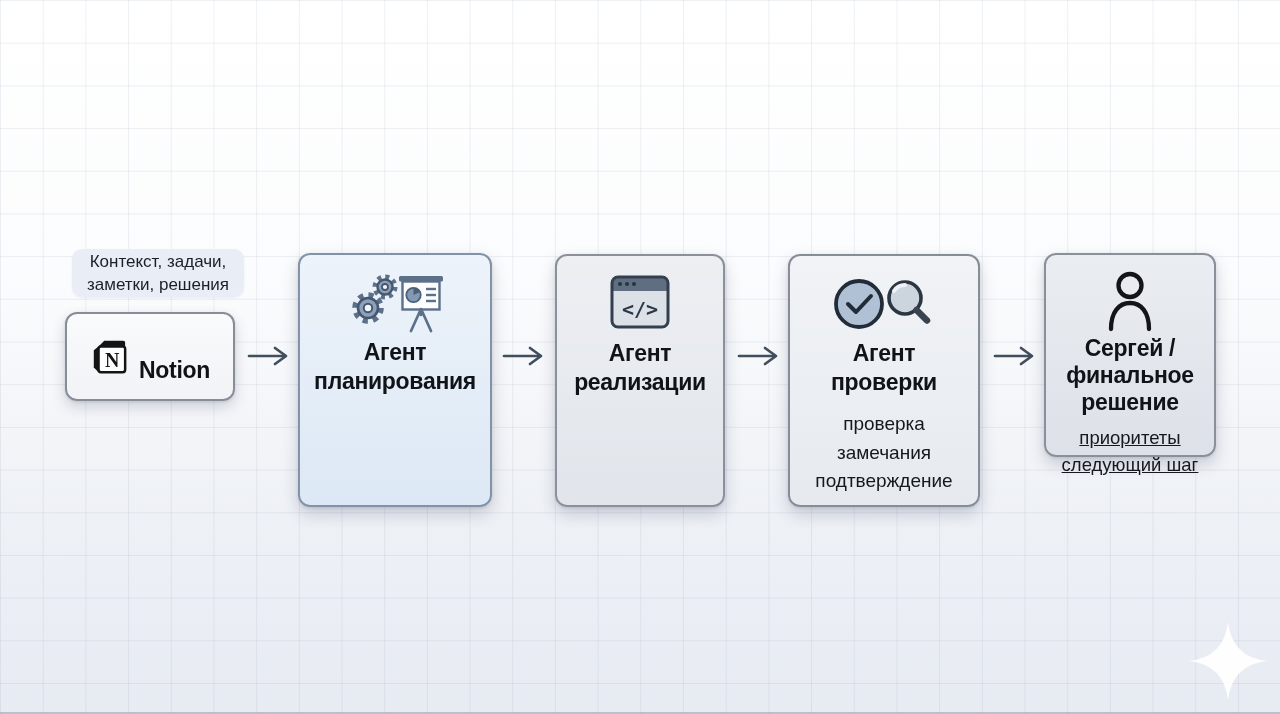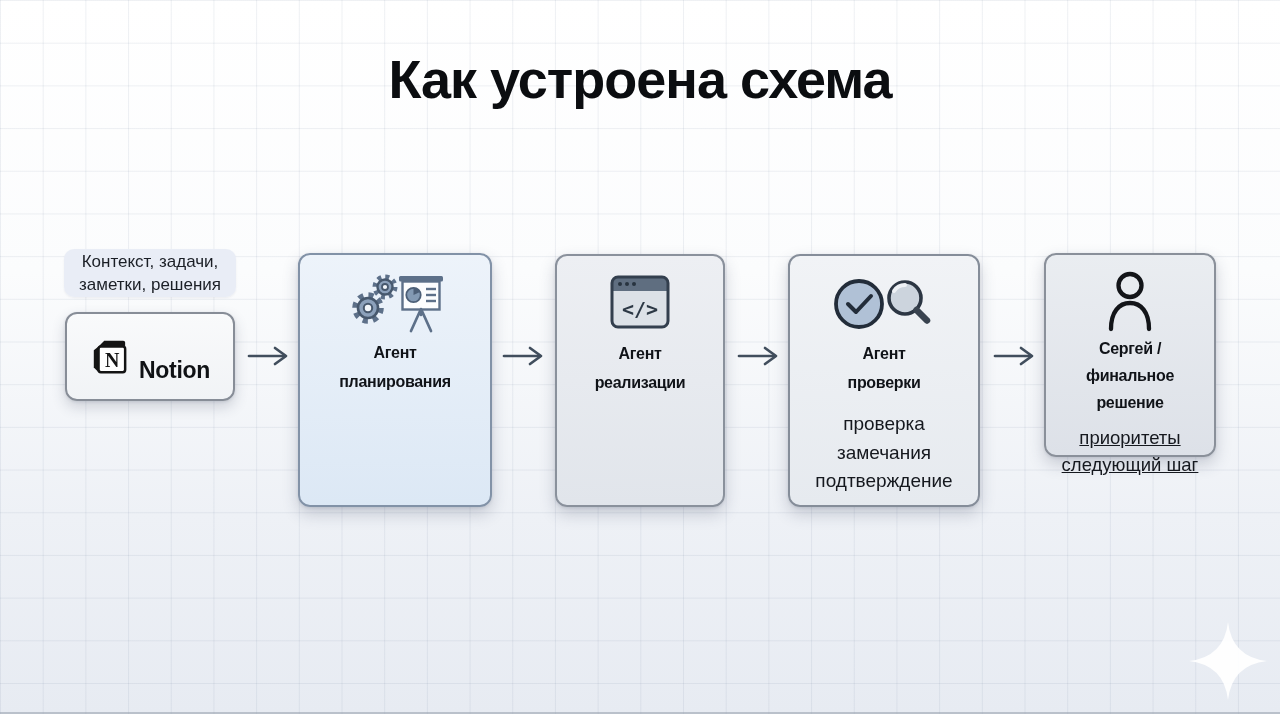--- a/index.html
+++ b/index.html
@@ -10,21 +10,21 @@
       linear-gradient(rgba(104,122,152,0.11) 1.2px, transparent 1.2px),
       linear-gradient(90deg, rgba(104,122,152,0.11) 1.2px, transparent 1.2px),
       linear-gradient(180deg,#ffffff 0%,#fbfcfd 38%,#eef1f6 72%,#e7ebf2 100%);
     background-size:42.7px 42.7px,42.7px 42.7px,100% 100%;
   }
   .slide-title{
     position:absolute;top:48px;left:0;width:100%;text-align:center;
     font-size:54px;font-weight:700;letter-spacing:-1px;color:#0b0d10;margin:0;
   }
   .annot{
-    position:absolute;left:64px;top:249px;width:172px;height:48px;
+    position:absolute;left:72px;top:249px;width:172px;height:48px;
     background:rgba(232,236,245,0.95);border-radius:10px;
     display:flex;align-items:center;justify-content:center;text-align:center;
     font-size:17px;line-height:23px;color:#1b1f26;white-space:pre-line;
     box-shadow:0 1px 2px rgba(60,70,95,0.08);
   }
   .notion-card{
     position:absolute;left:65px;top:312px;width:170px;height:89px;box-sizing:border-box;
     background:linear-gradient(180deg,#f9fafb,#f1f3f6);
     border:2px solid #878d97;border-radius:12px;
     box-shadow:0 6px 14px rgba(50,60,85,0.20),0 1px 3px rgba(50,60,85,0.12);
@@ -40,35 +40,34 @@
   .card-c2{left:298px;top:253px;width:194px;height:254px;
     background:linear-gradient(180deg,#edf3fa,#dce8f5);border:2px solid #8292a7;}
   .card-c3{left:555px;top:254px;width:170px;height:253px;
     background:linear-gradient(180deg,#edeff3,#e1e5eb);border:2px solid #8a919c;}
   .card-c4{left:788px;top:254px;width:192px;height:253px;
     background:linear-gradient(180deg,#f1f3f6,#e6eaef);border:2px solid #858d99;}
   .card-c5{left:1044px;top:253px;width:172px;height:204px;
     background:linear-gradient(180deg,#eaedf1,#dde1e8);border:2px solid #8a909a;}
   .icon-zone{height:66px;display:flex;align-items:center;justify-content:center;gap:4px;}
   .step-title{
-    font-size:16px;font-weight:700;line-height:29px;text-align:center;
+    font-size:23px;font-weight:700;line-height:29px;text-align:center;
     color:#101318;letter-spacing:-0.3px;white-space:pre-line;margin-top:3px;
   }
   .card-c5 .step-title{line-height:27px;}
   .step-items{margin-top:13px;text-align:center;font-size:19px;line-height:28.5px;color:#15181e;}
   .card-c5 .step-items{margin-top:8px;font-size:18.5px;line-height:27px;text-decoration:underline;}
   .sparkle{position:absolute;left:1186px;top:619px;}
   .bottom-line{position:absolute;left:0;bottom:0;width:100%;height:2px;background:rgba(150,158,172,0.55);}
 </style>
 </head>
 <body>
 
 <div class="canvas">
 
-  <h1 class="slide-title">Как устроена схема</h1>
 
   <div class="annot">Контекст, задачи,
 заметки, решения</div>
 
   <div class="notion-card">
     <svg width="38" height="38" viewBox="0 0 40 40">
       <path d="M9,9 L15,3 H35 a2,2 0 0 1 2,2 V9 Z" fill="#141414"></path>
       <path d="M9,9 V36 L4,31 V13 Z" fill="#141414"></path>
       <rect x="9" y="9" width="28" height="27" rx="2.5" fill="#ffffff" stroke="#141414" stroke-width="2.6"></rect>
       <text x="23.5" y="30.5" text-anchor="middle" font-family="Liberation Serif, serif" font-weight="bold" font-size="21" fill="#141414">N</text>

